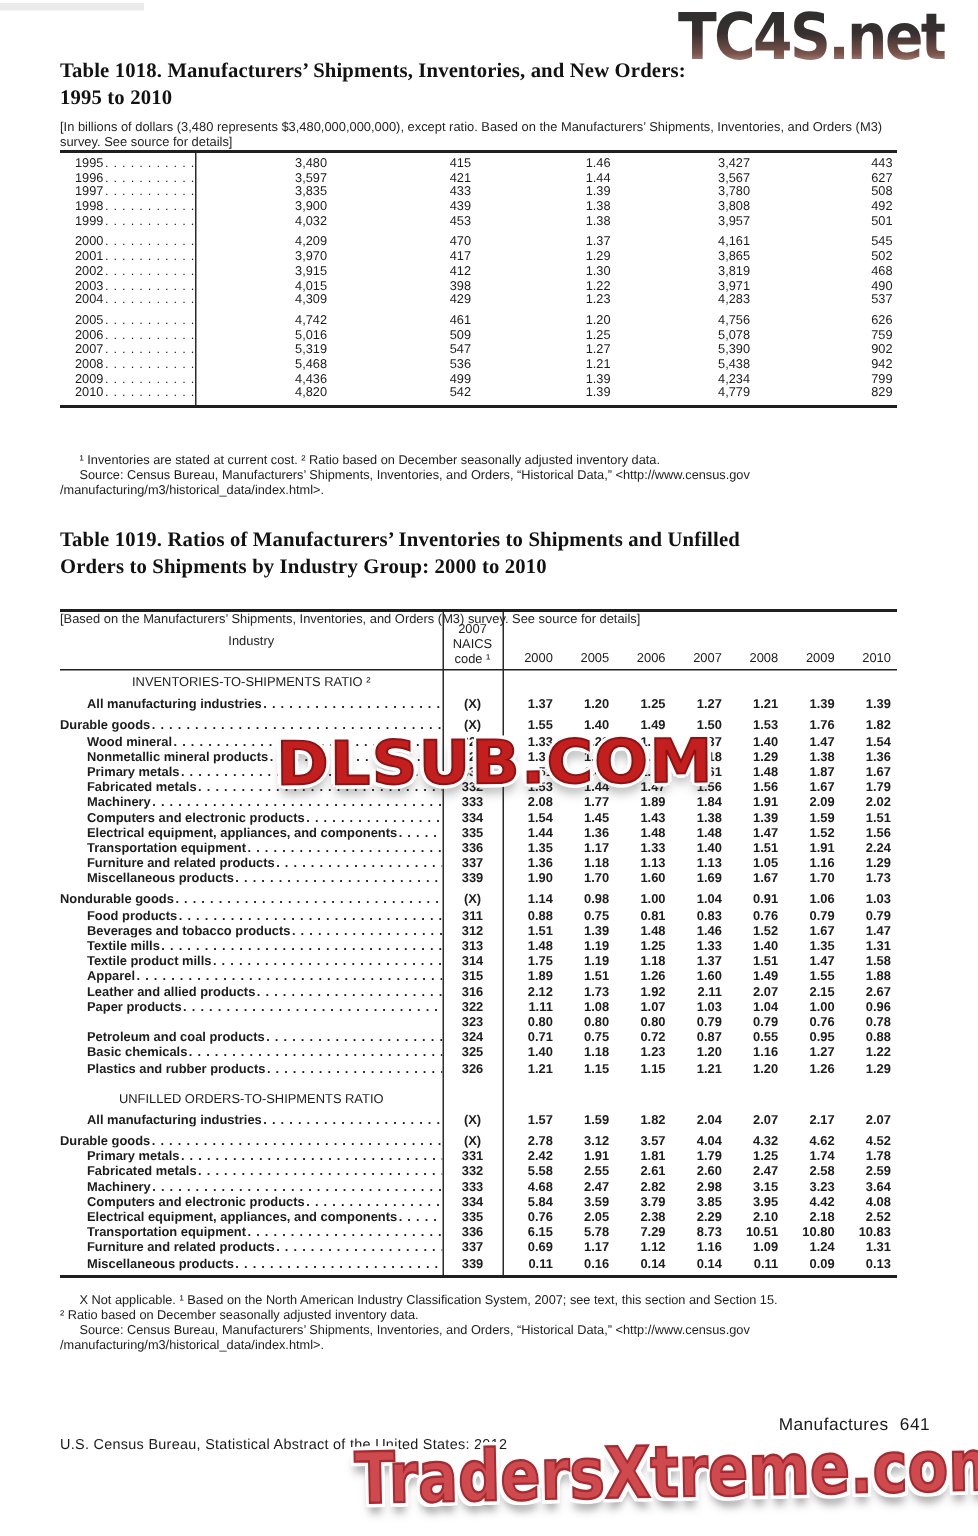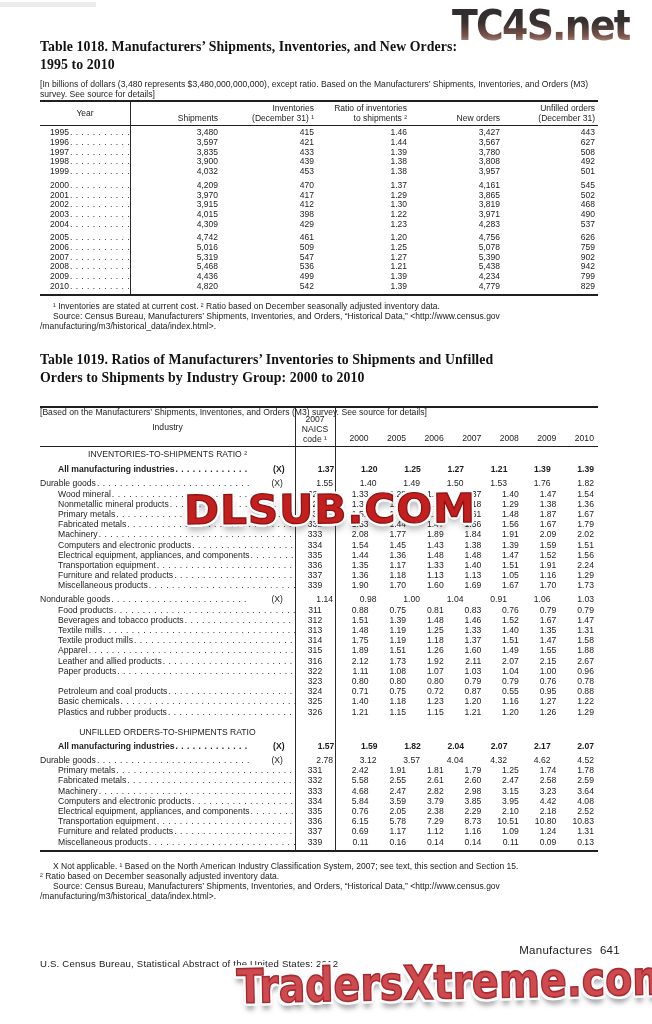--- a/index.html
+++ b/index.html
@@ -52,22 +52,22 @@
   #t1019 .vline2{position:absolute;top:0;bottom:0;left:295px;width:1px;background:#2b2b2b;}
   #t1019-head{display:flex;border-bottom:1.2px solid #1f1f1f;height:38px;}
   .h19-ind{width:255px;display:flex;align-items:center;justify-content:center;}
   .h19-code{width:40px;text-align:center;line-height:10px;display:flex;flex-direction:column;justify-content:flex-end;padding-bottom:2px;}
   #t1019-years{flex:1;display:flex;}
   .h19-year{width:37.57px;box-sizing:border-box;text-align:right;padding-right:4px;
             display:flex;flex-direction:column;justify-content:flex-end;padding-bottom:3px;line-height:10px;}
   #t1019-body{padding:2px 0 3px 0;}
   .t19-heading{width:255px;text-align:center;height:10.2px;line-height:10.2px;margin-bottom:5px;}
   .t19-heading.later{margin-top:10px;margin-bottom:0;}
-  .t19-row{display:flex;height:10.2px;line-height:10.2px;}
-  .t19-row.gap{margin-top:4px;gap:12px;}
+  .t19-row{display:flex;height:10.2px;line-height:10.2px;font-weight:bold;}
+  .t19-row.gap{margin-top:4px;}
   .t19-row.bold{font-weight:bold;}
   .t19-label{width:255px;display:flex;box-sizing:border-box;overflow:hidden;}
   .t19-code{width:40px;text-align:center;}
   .t19-val{width:37.57px;box-sizing:border-box;text-align:right;padding-right:4px;}
 
   
   #page-number{position:absolute;top:944px;right:32px;font-size:11.5px;color:#1a1a1a;
                word-spacing:4px;letter-spacing:.3px;}
   #footer-source{position:absolute;top:958px;left:40px;font-size:9.6px;color:#1a1a1a;letter-spacing:.2px;}
 
@@ -96,31 +96,20 @@
   <div class="wm" id="wm-top">TC4S.net</div>
   <div class="wm" id="wm-mid">DLSUB.COM</div>
   <div class="wm" id="wm-bottom">TradersXtreme.com</div>
 
   <div class="tbl-title prewrap" id="title1018">Table 1018. Manufacturers’ Shipments, Inventories, and New Orders:
 1995 to 2010</div>
   <div class="bracket-note" id="note1018">[In billions of dollars (3,480 represents $3,480,000,000,000), except ratio. Based on the Manufacturers’ Shipments, Inventories, and Orders (M3) survey. See source for details]</div>
 
   <div id="t1018">
     <div class="vline"></div>
-    <div id="t1018-head">
-      <div class="h18 year w-year prewrap">Year</div>
-      <div class="h18 w-ship prewrap">Shipments</div>
-      <div class="h18 w-inv prewrap">Inventories
-(December 31) ¹</div>
-      <div class="h18 w-ratio prewrap">Ratio of inventories
-to shipments ²</div>
-      <div class="h18 w-new prewrap">New orders</div>
-      <div class="h18 w-unf prewrap">Unfilled orders
-(December 31)</div>
-    </div>
     <div id="t1018-body" style="padding:2px 0 3px 0;">
         <div class="t18-row">
           <div class="t18-year">
             <span class="rowlabel">1995</span>
             <span class="dots"></span>
           </div>
           <div class="t18-c c1">3,480</div>
           <div class="t18-c c2">415</div>
           <div class="t18-c c3">1.46</div>
           <div class="t18-c c4">3,427</div>

